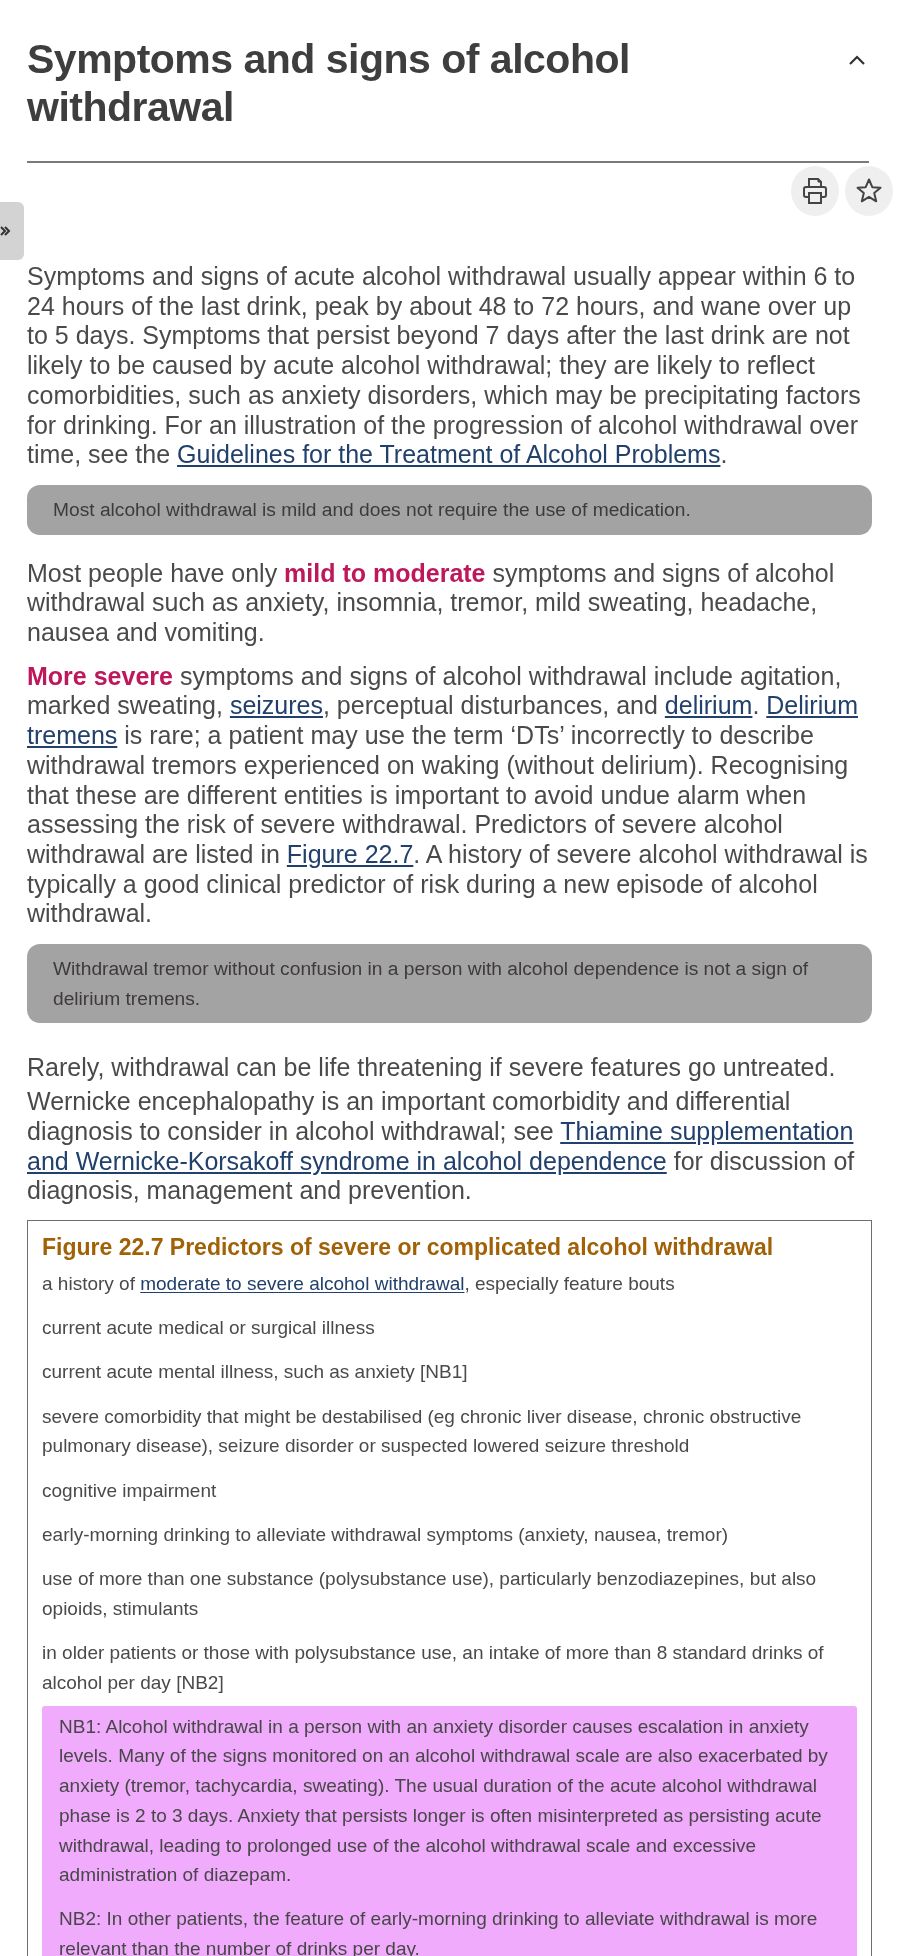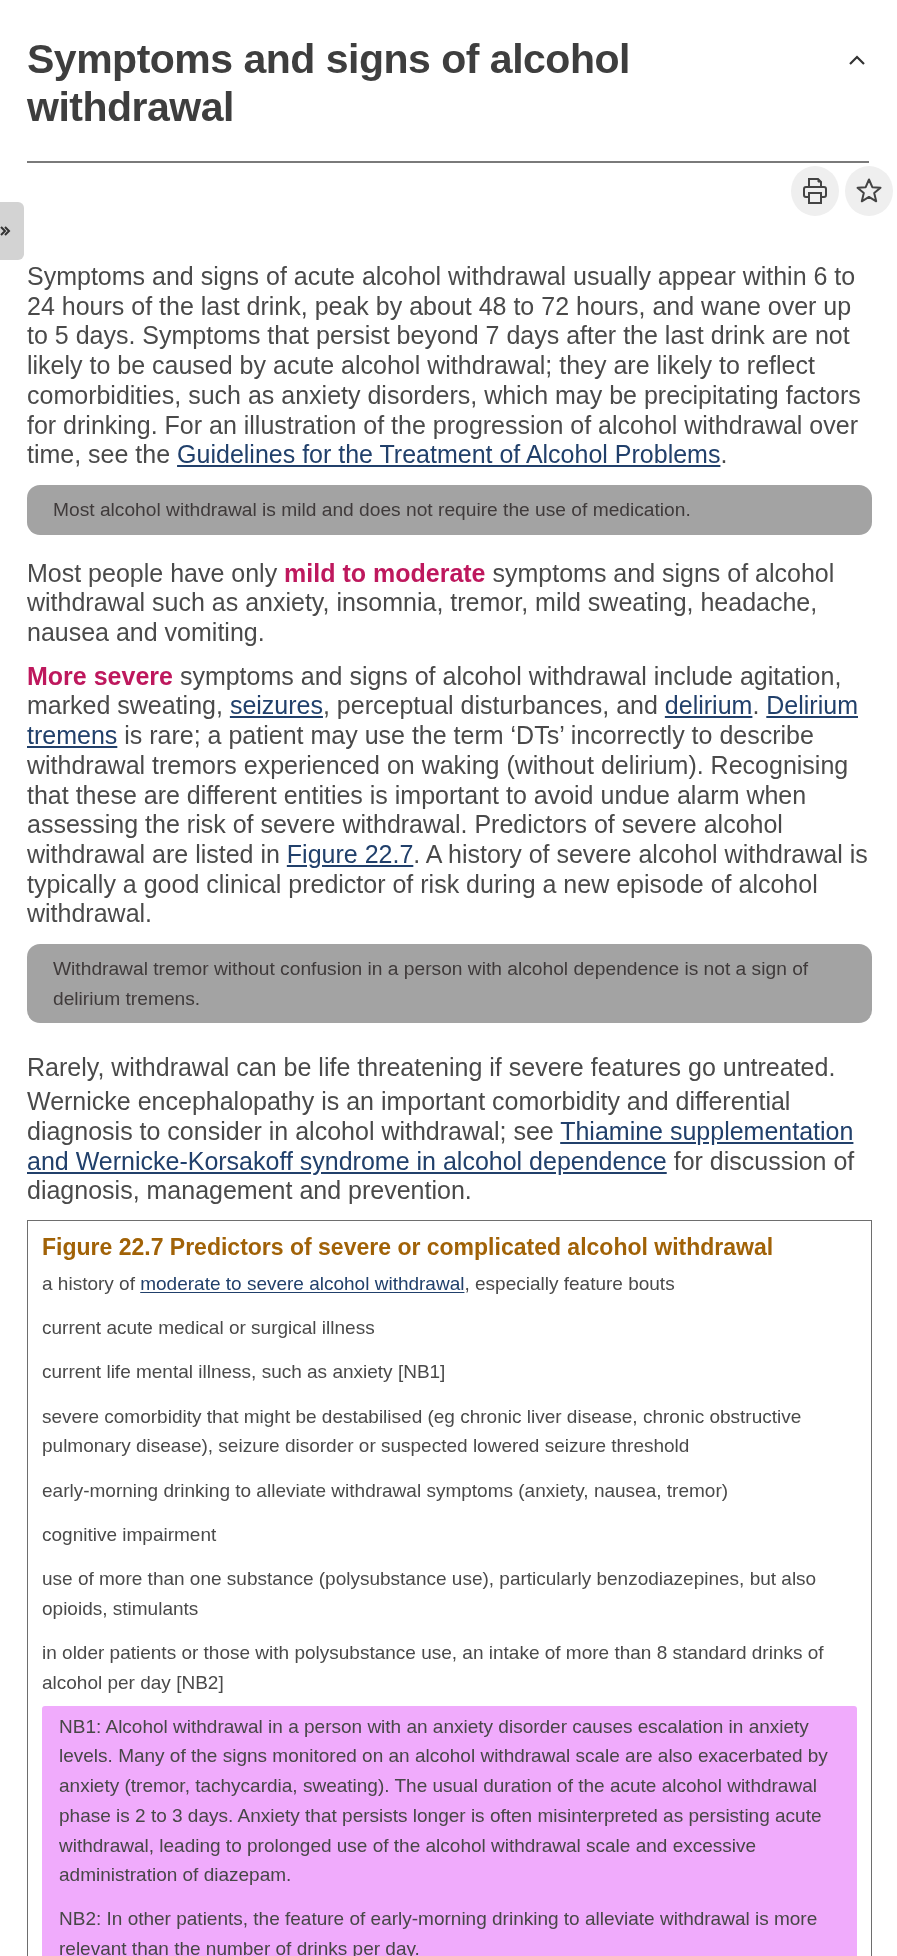--- a/index.html
+++ b/index.html
@@ -108,24 +108,24 @@
   <p style="margin-bottom:14px;">
     <span>Wernicke encephalopathy is an important comorbidity and differential diagnosis to consider in alcohol withdrawal; see </span><a href="#">Thiamine supplementation and Wernicke-Korsakoff syndrome in alcohol dependence</a><span> for discussion of diagnosis, management and prevention.</span>
   </p>
 
   <div class="figure">
     <h2>Figure 22.7 Predictors of severe or complicated alcohol withdrawal</h2>
     <div class="fig-item">
       <span>a history of </span><a href="#">moderate to severe alcohol withdrawal</a><span>, especially feature bouts</span>
     </div>
     <div class="fig-item">current acute medical or surgical illness</div>
-    <div class="fig-item">current life mental illness, such as anxiety [NB1]</div>
+    <div class="fig-item">current acute mental illness, such as anxiety [NB1]</div>
     <div class="fig-item">severe comorbidity that might be destabilised (eg chronic liver disease, chronic obstructive pulmonary disease), seizure disorder or suspected lowered seizure threshold</div>
+    <div class="fig-item">cognitive impairment</div>
     <div class="fig-item">early-morning drinking to alleviate withdrawal symptoms (anxiety, nausea, tremor)</div>
-    <div class="fig-item">cognitive impairment</div>
     <div class="fig-item">use of more than one substance (polysubstance use), particularly benzodiazepines, but also opioids, stimulants</div>
     <div class="fig-item">in older patients or those with polysubstance use, an intake of more than 8 standard drinks of alcohol per day [NB2]</div>
     <div class="notes">
       <p style="margin-bottom:14px;">NB1: Alcohol withdrawal in a person with an anxiety disorder causes escalation in anxiety levels. Many of the signs monitored on an alcohol withdrawal scale are also exacerbated by anxiety (tremor, tachycardia, sweating). The usual duration of the acute alcohol withdrawal phase is 2 to 3 days. Anxiety that persists longer is often misinterpreted as persisting acute withdrawal, leading to prolonged use of the alcohol withdrawal scale and excessive administration of diazepam.</p>
       <p>NB2: In other patients, the feature of early-morning drinking to alleviate withdrawal is more relevant than the number of drinks per day.</p>
     </div>
   </div>
 </div>
 
 </body></html>

